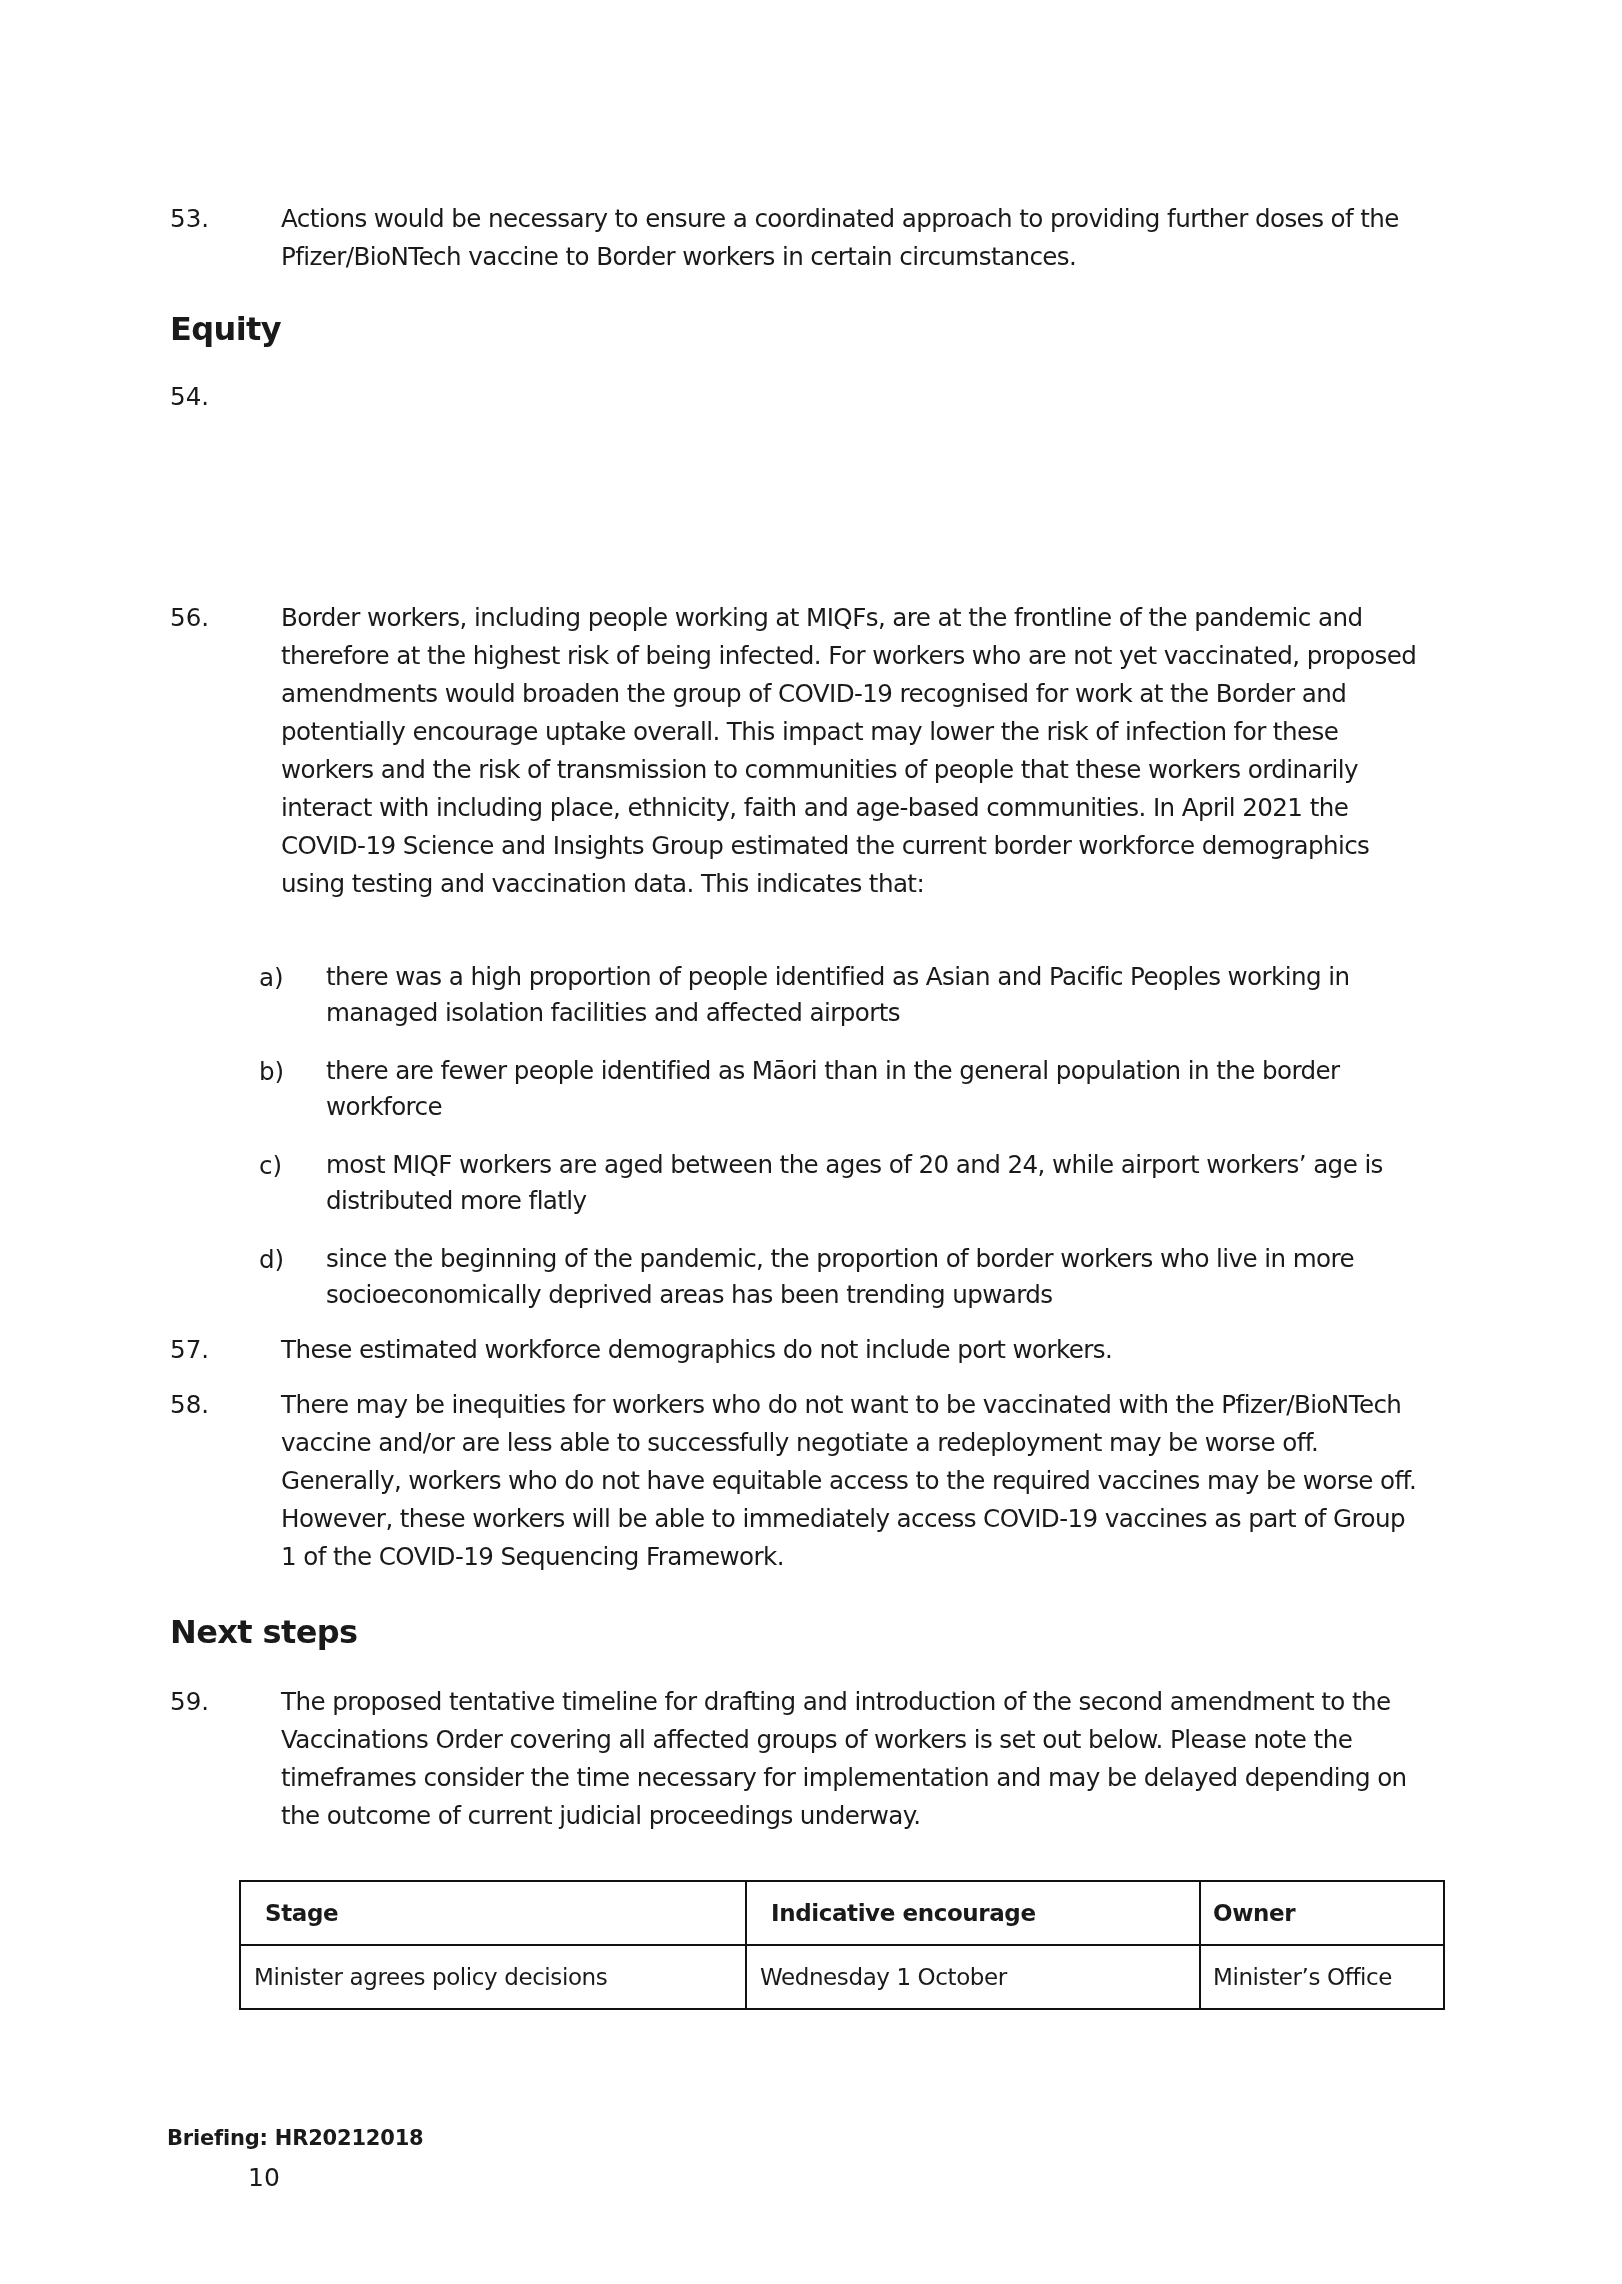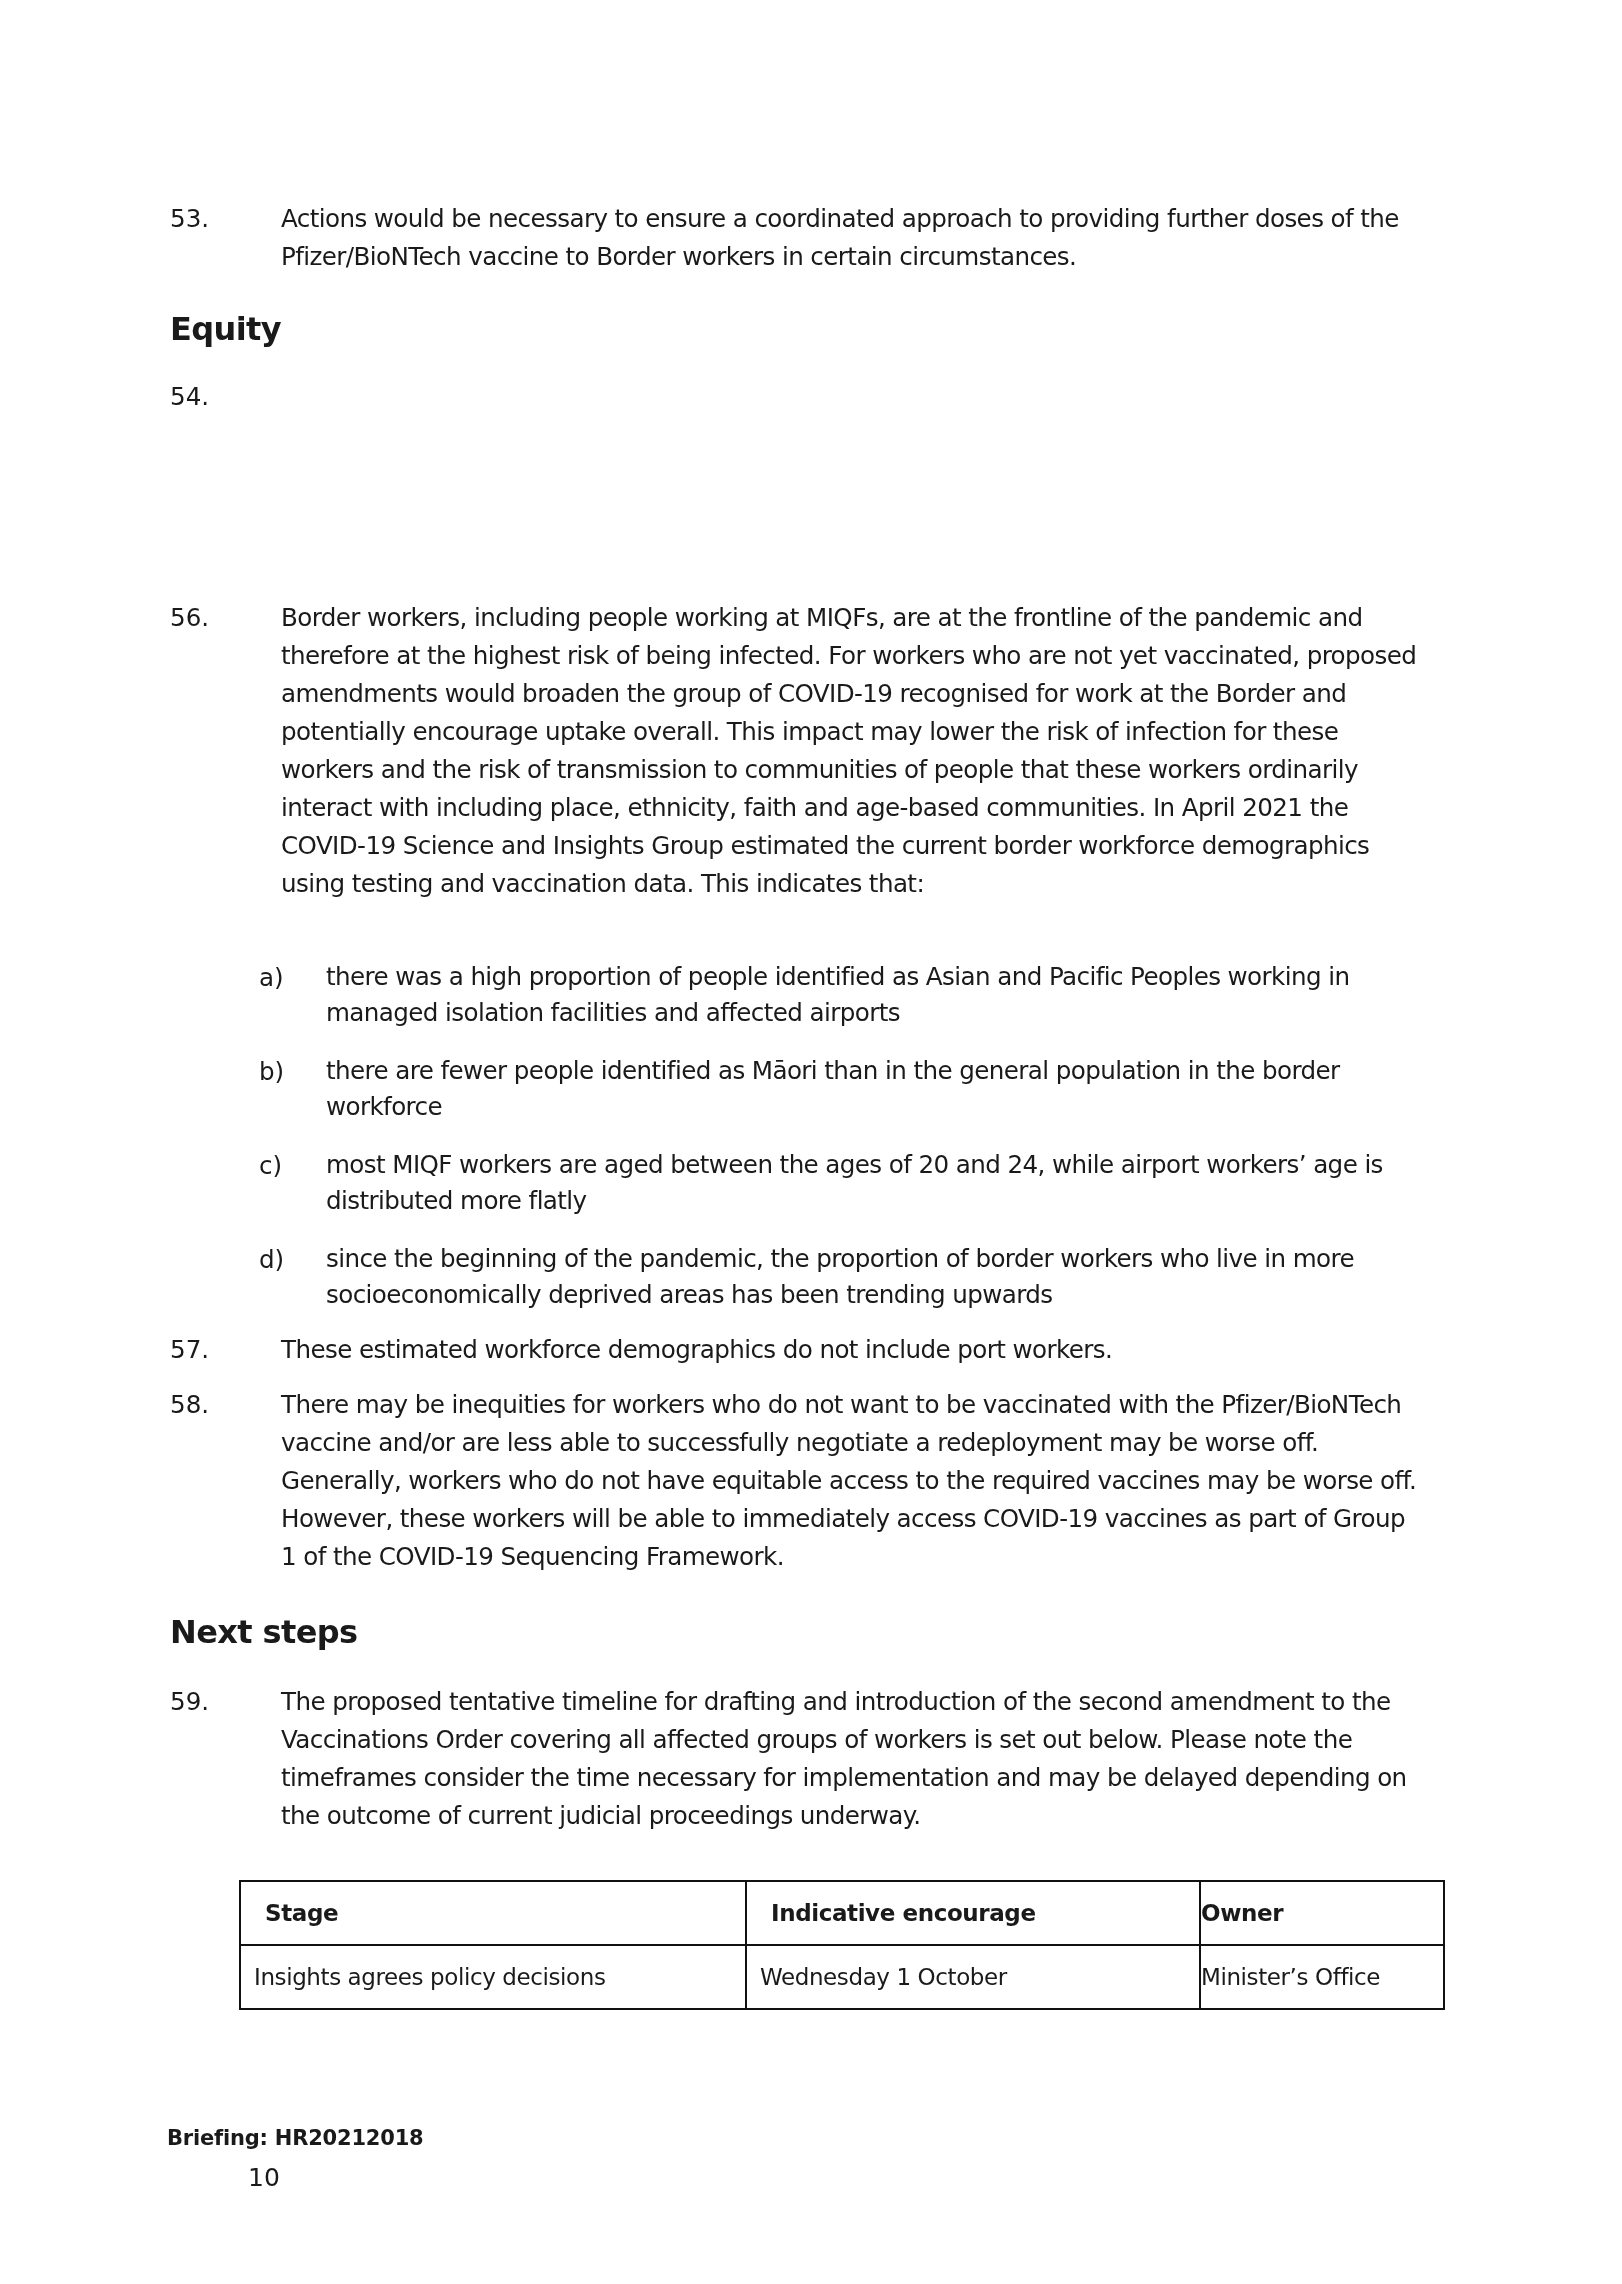--- a/index.html
+++ b/index.html
@@ -34,21 +34,21 @@
     width: 1206px; border-collapse: collapse;
     font-size: 23px; letter-spacing: -0.4px;
   }
   table.timeline td, table.timeline th {
     border: 2.6px solid #111; height: 62px; padding: 0 0 0 13px;
     text-align: left; vertical-align: middle;
   }
   table.timeline th { font-weight: bold; padding-left: 24px; }
   table.timeline .c1 { width: 480px; }
   table.timeline .c2 { width: 428px; }
-  table.timeline .c3 { padding-left: 0; }
+  table.timeline .c3 { padding-left: 12px; }
   .footer-ref {
     position: absolute; left: 167px; top: 2126px;
     font-weight: bold; font-size: 21px; letter-spacing: -0.2px;
   }
   .footer-page {
     position: absolute; left: 248px; top: 2163px;
     font-size: 25px;
   }
 </style>
 </head>
@@ -110,21 +110,21 @@
   <table class="timeline">
     <thead>
       <tr>
         <th class="c1">Stage</th>
         <th class="c2">Indicative encourage</th>
         <th class="c3">Owner</th>
       </tr>
     </thead>
     <tbody>
       <tr>
-        <td class="c1">Insights agrees policy decisions</td>
+        <td class="c1">Minister agrees policy decisions</td>
         <td class="c2">Wednesday 1 October</td>
         <td class="c3">Minister’s Office</td>
       </tr>
     </tbody>
   </table>
 
   <div class="footer-ref">Briefing: HR20212018</div>
   <div class="footer-page">10</div>
 
 </div>

